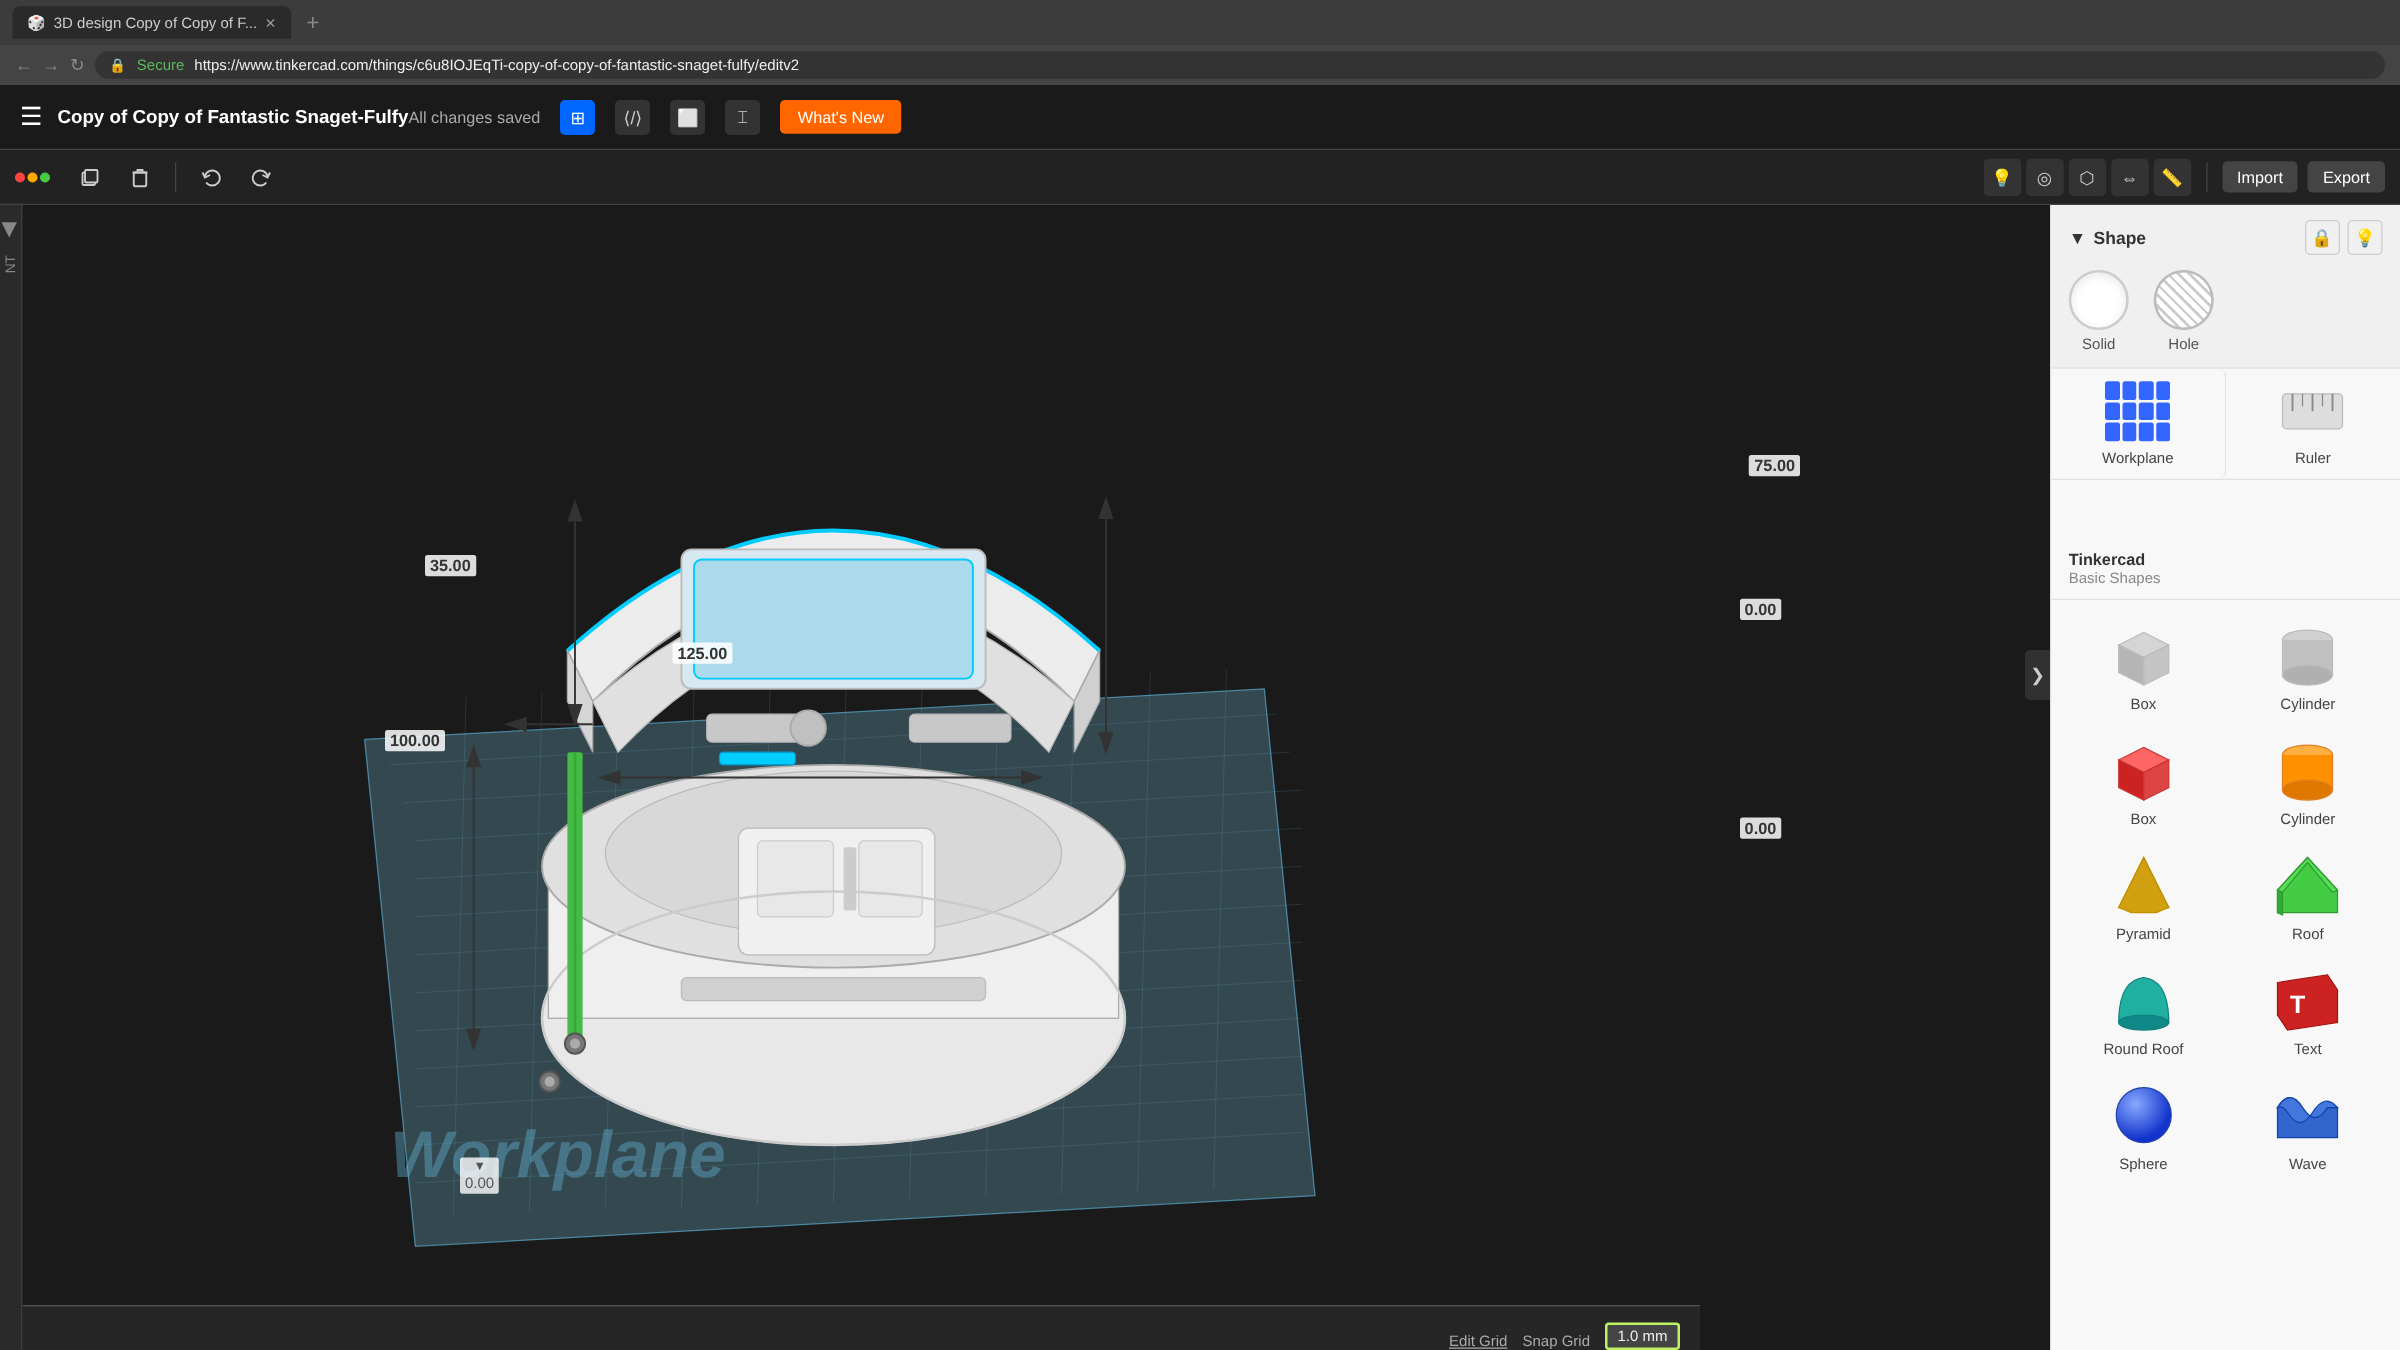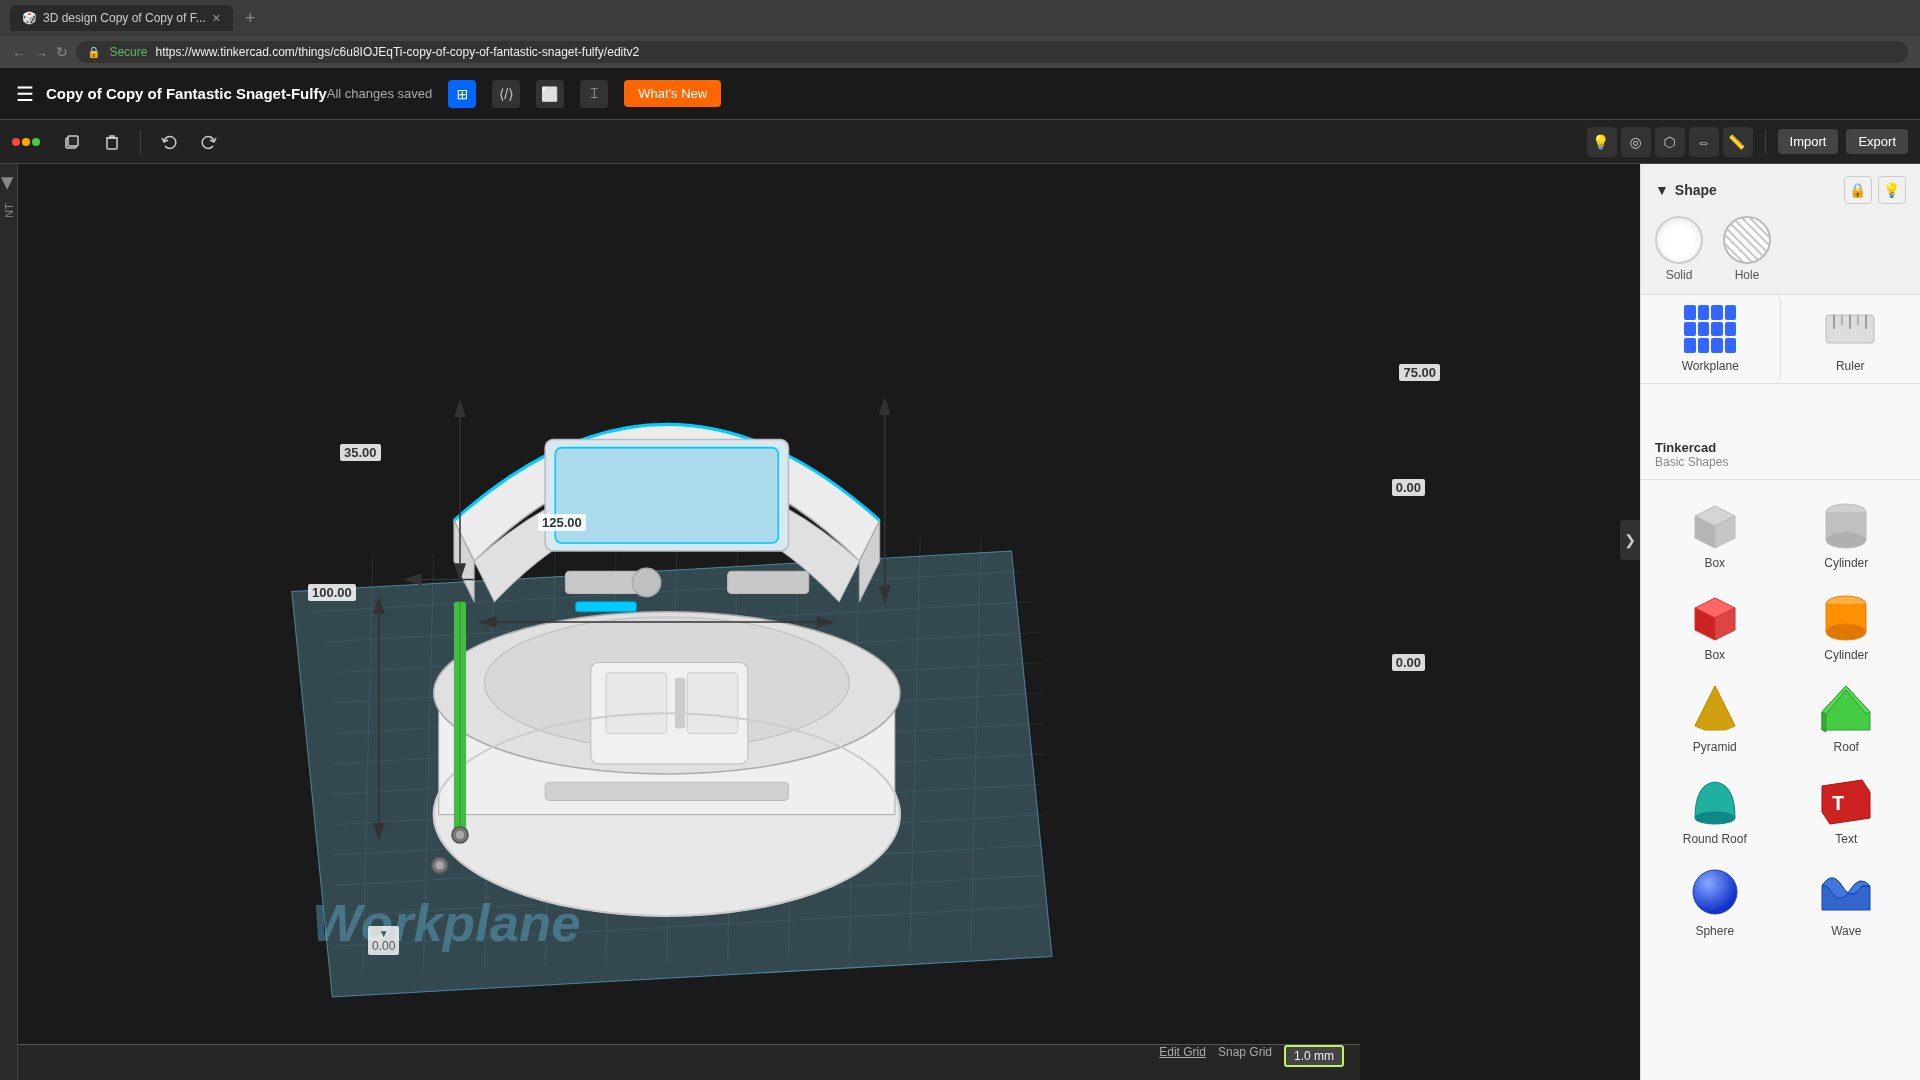--- a/index.html
+++ b/index.html
@@ -264,21 +264,21 @@
 
     
     .bottom-bar {
       position: absolute;
       bottom: 0;
       right: 280px;
       left: 0;
       height: 36px;
       background: rgba(40,40,40,0.9);
       display: flex;
-      align-items: flex-start;
+      align-items: flex-end;
       justify-content: flex-end;
       padding: 0 16px;
       gap: 12px;
       font-size: 13px;
       color: #ccc;
       border-top: 1px solid #555;
     }
     .snap-grid-label { color: #aaa; font-size: 12px; }
     .snap-grid-value {
       background: #444;

